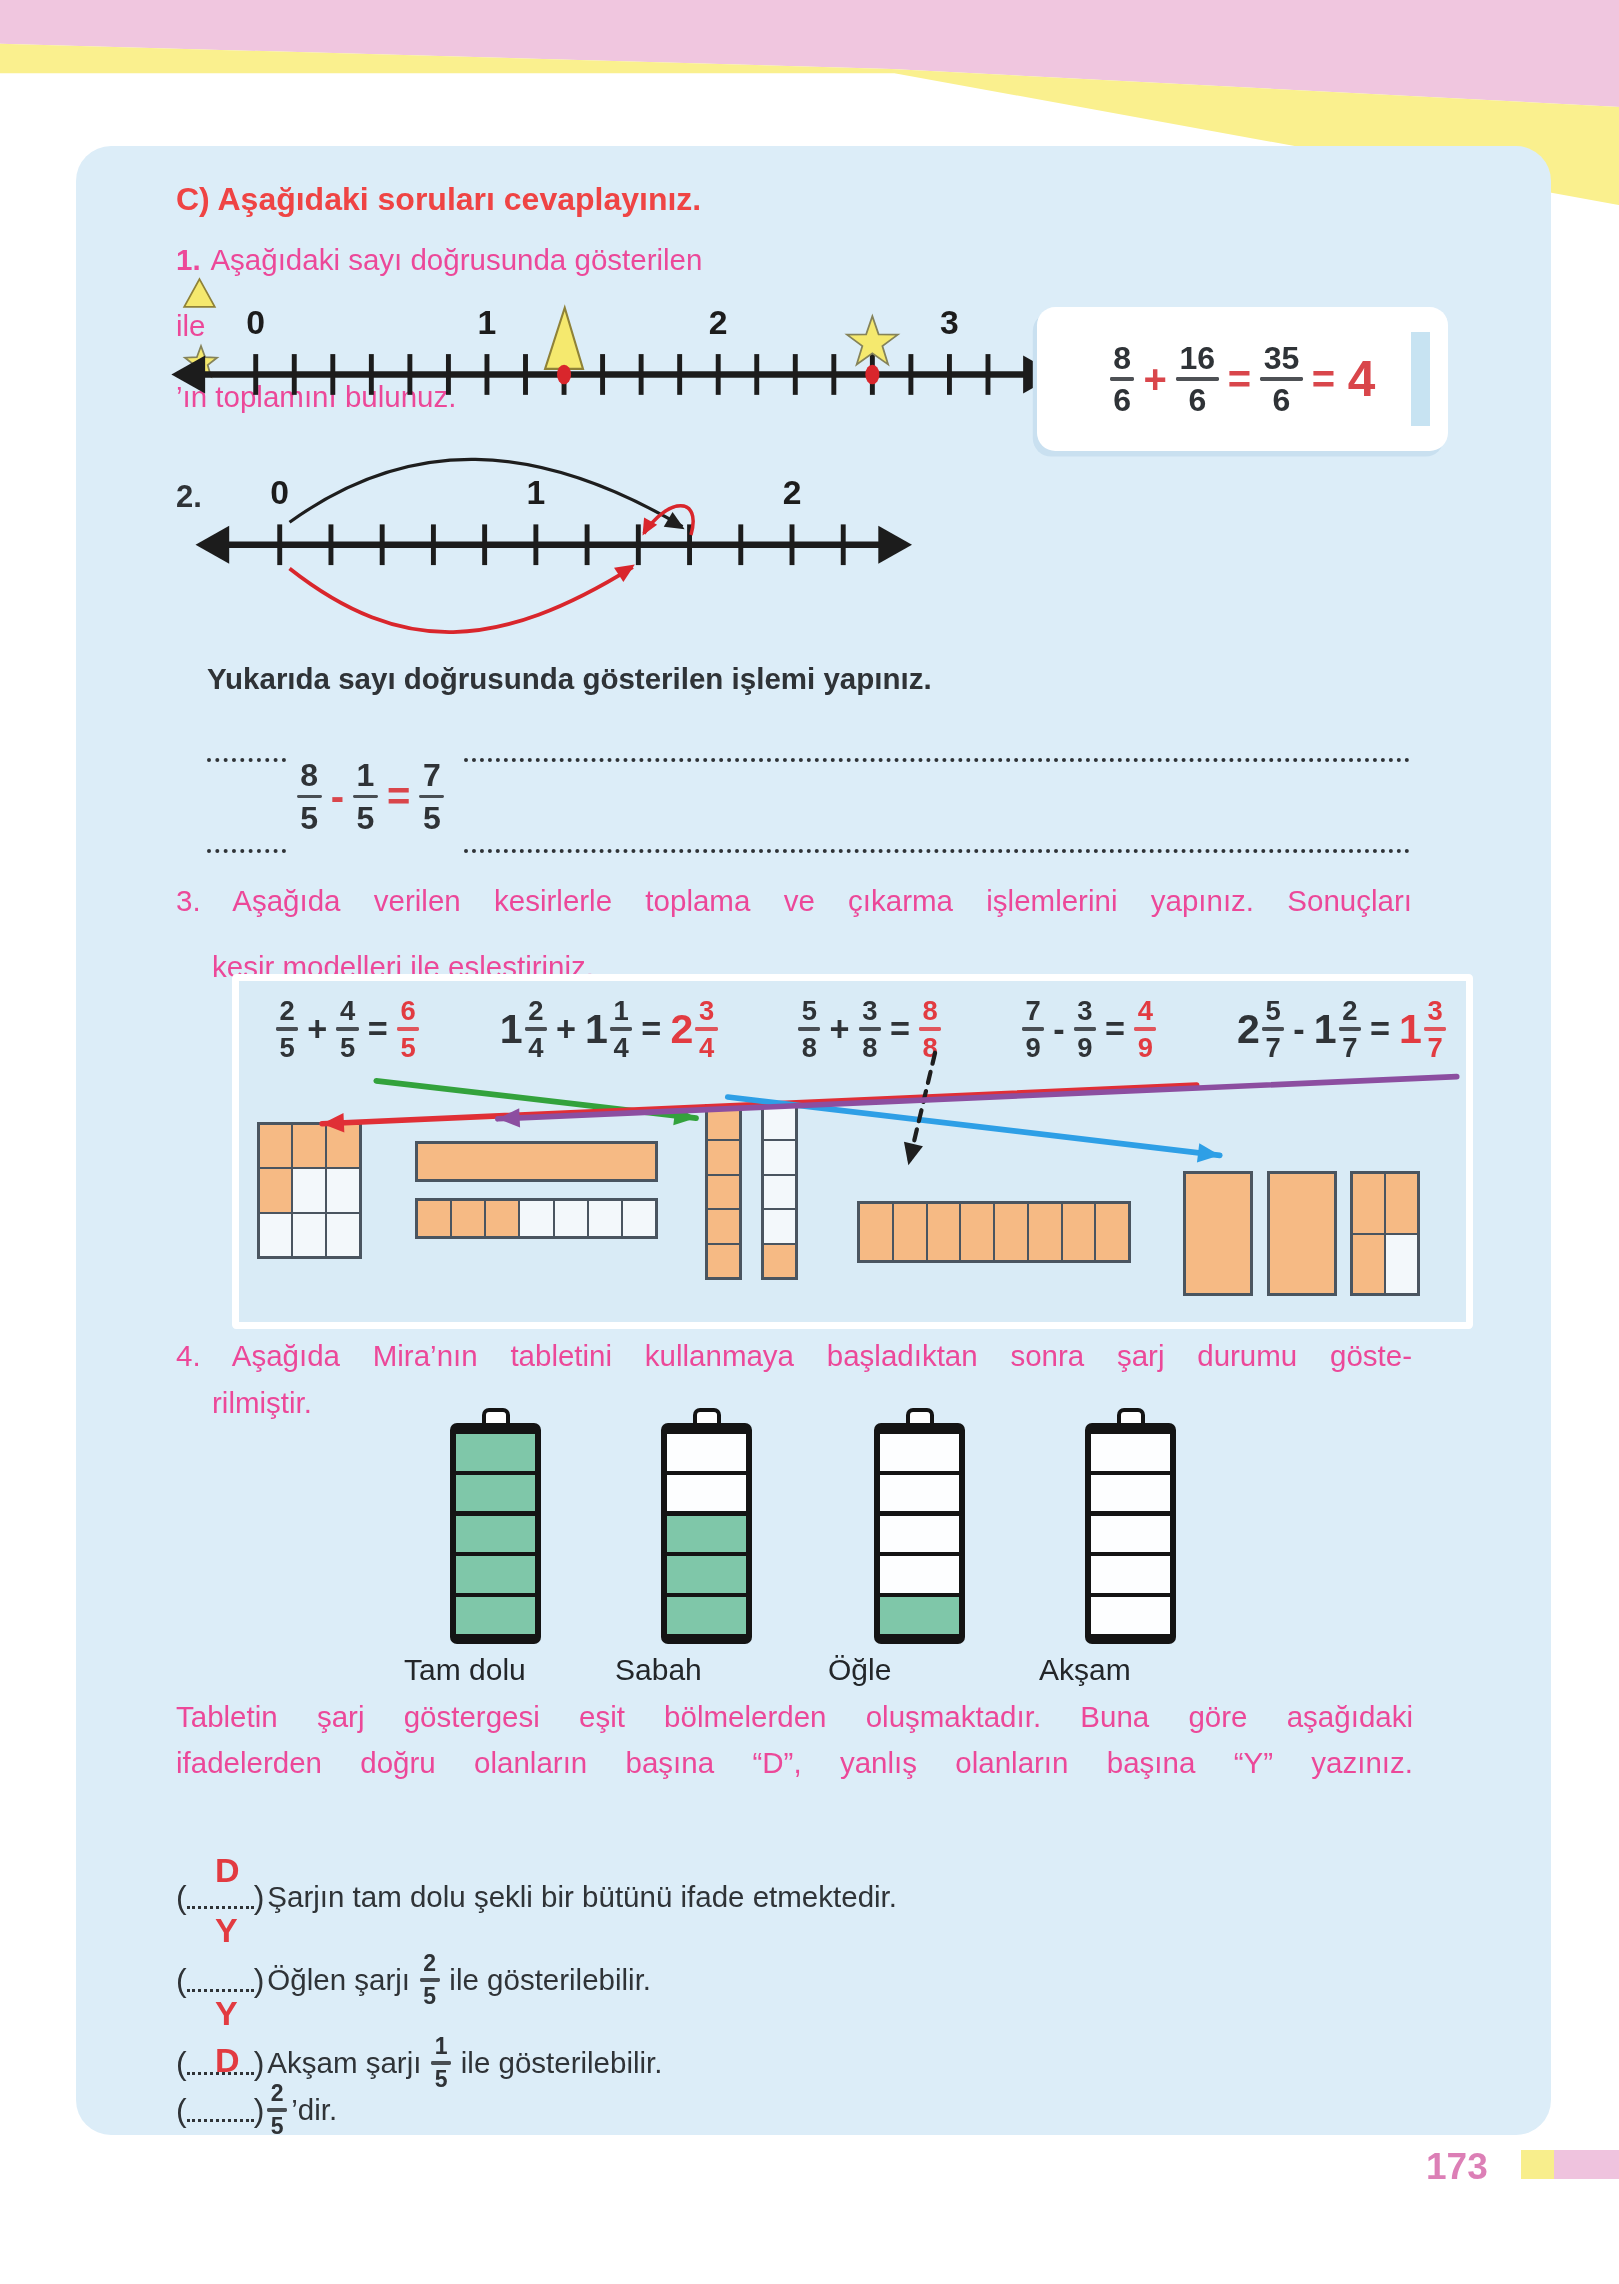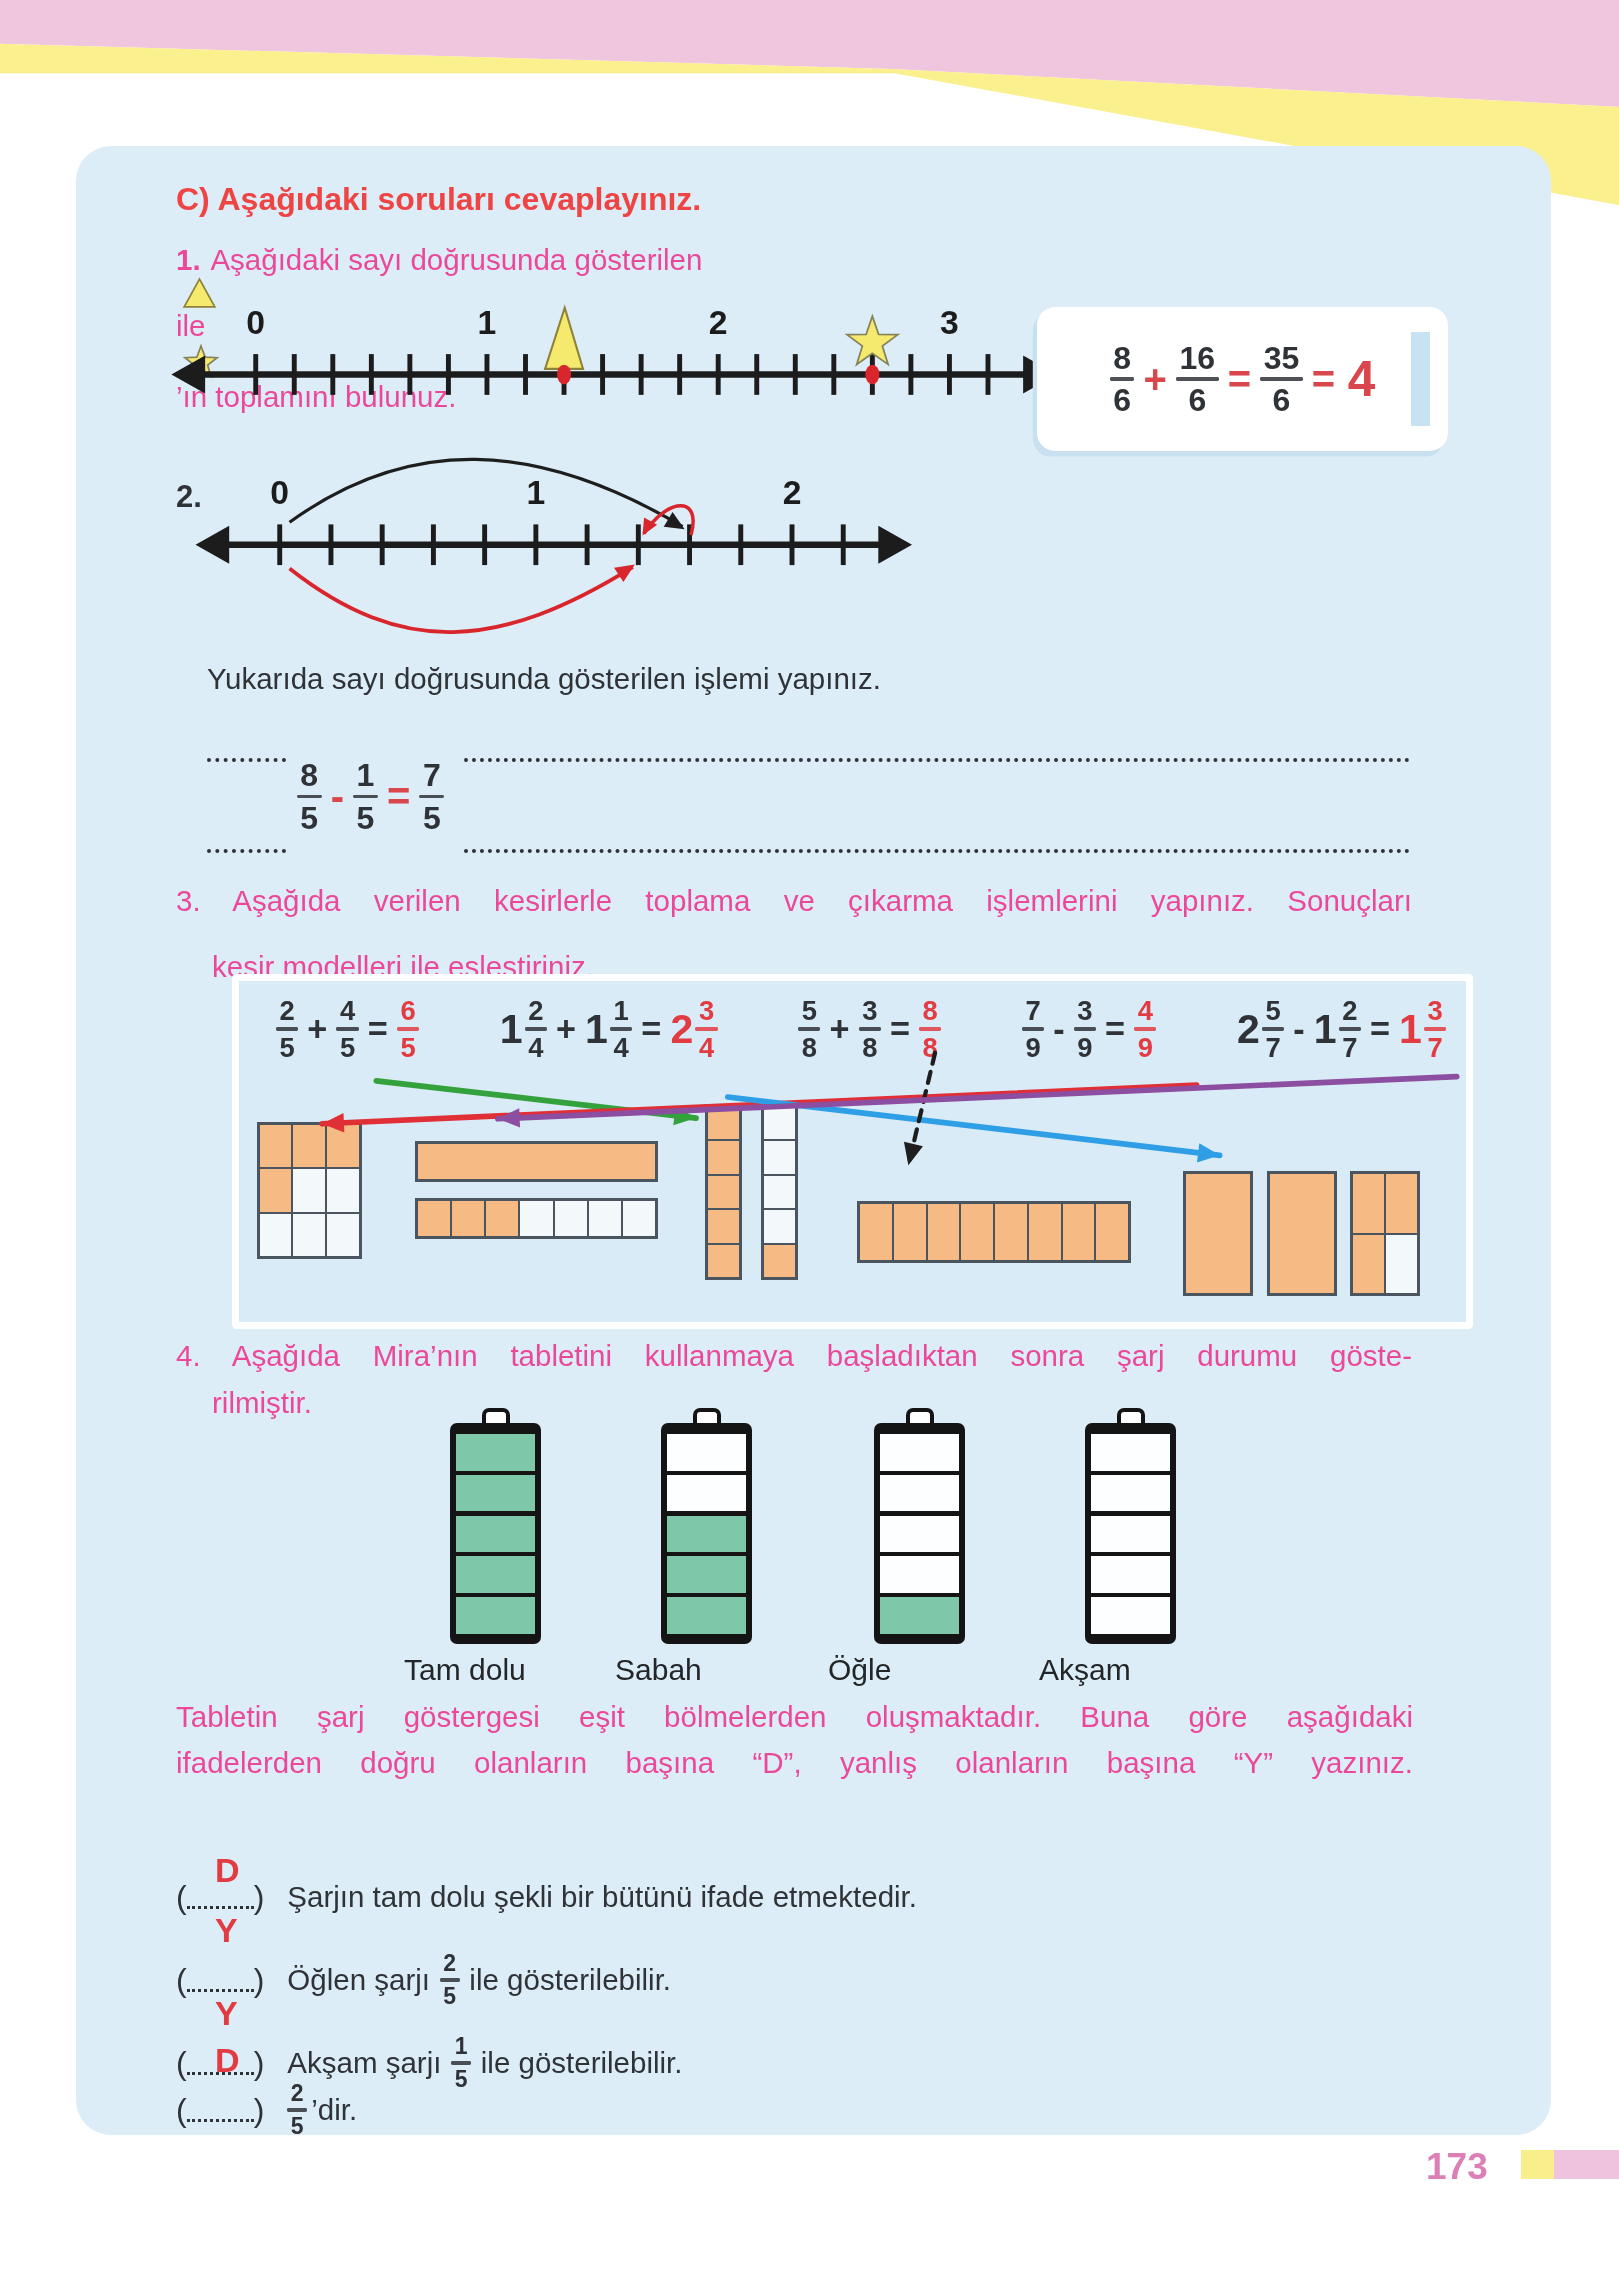--- a/index.html
+++ b/index.html
@@ -9,21 +9,21 @@
   
   #banner{left:0;top:0;width:1620px;height:211px;}
   
   #content-box{left:76px;top:146px;width:1475px;height:1989px;background:#DCEDF8;border-radius:35px;}
   
   #c-heading{left:176px;top:181px;font-size:32px;font-weight:700;color:#ef4444;}
   .qline{font-size:29.5px;font-weight:500;color:#ec4899;}
   .qnum{font-weight:700;margin-right:9.8px;}
   #q1-line{left:176px;top:243px;width:1279px;}
   #q2-num{left:176px;top:479px;font-size:31px;font-weight:700;}
-  #q2-instruction{left:207px;top:662px;font-size:29.5px;font-weight:400;}
+  #q2-instruction{left:207px;top:662px;font-size:29.5px;font-weight:700;}
   .just{text-align:justify;text-align-last:justify;}
   #q3-line1{left:176px;top:884px;width:1236px;}
   #q3-line2{left:212px;top:950px;width:1236px;}
   #q4-line1{left:176px;top:1339px;width:1236px;}
   #q4-line2{left:212px;top:1386px;width:1236px;}
   #par-line1{left:176px;top:1700px;width:1237px;}
   #par-line2{left:176px;top:1746px;width:1237px;}
   
   #q1-answer-box{left:1037px;top:307px;width:411px;height:144px;background:#ffffff;border-radius:18.3px;
                  box-shadow:-4.2px 5.6px 0 #C9E0F0;display:flex;align-items:center;justify-content:center;}
@@ -57,21 +57,21 @@
   .batt-tab{width:28px;height:21px;margin:0 auto -6.3px auto;border:4.9px solid #141414;border-bottom:none;
             border-radius:7px 7px 0 0;background:#ffffff;box-sizing:border-box;}
   .batt-body{height:221px;background:#141414;border-radius:7px;padding:11.2px 5.6px 9.8px 5.6px;box-sizing:border-box;
              display:flex;flex-direction:column;gap:4.2px;}
   .batt-seg{flex:1;}
   .batt-label{position:absolute;top:1653px;width:183px;text-align:left;font-size:30px;font-weight:500;color:#232629;}
   
   .stmt{position:absolute;left:176px;display:flex;align-items:center;font-size:29.5px;font-weight:500;color:#2F3337;}
   .stmt .paren{font-size:32px;}
   .stmt .sdots{display:inline-block;width:67px;height:21px;border-bottom:3.5px dotted #2F3337;}
-  .stmt .stext{margin-left:23px;display:inline-flex;align-items:center;gap:9.8px;}
+  .stmt .stext{margin-left:3px;display:inline-flex;align-items:center;gap:9.8px;}
   .stmt .ans{position:absolute;left:39px;top:-31px;color:#E23B41;font-weight:700;font-size:34px;}
   .stmt .fr{font-size:23px;color:#2F3337;}
   
   #page-num{left:1426px;top:2146px;font-size:37px;font-weight:700;color:#DC7FB6;}
   #footer-yellow{left:1521px;top:2150px;width:34px;height:29px;background:#F8EE8C;}
   #footer-pink{left:1554px;top:2150px;width:65px;height:29px;background:#EFC3DE;}
   svg{display:block;}
 </style>
 </head>
 <body>

